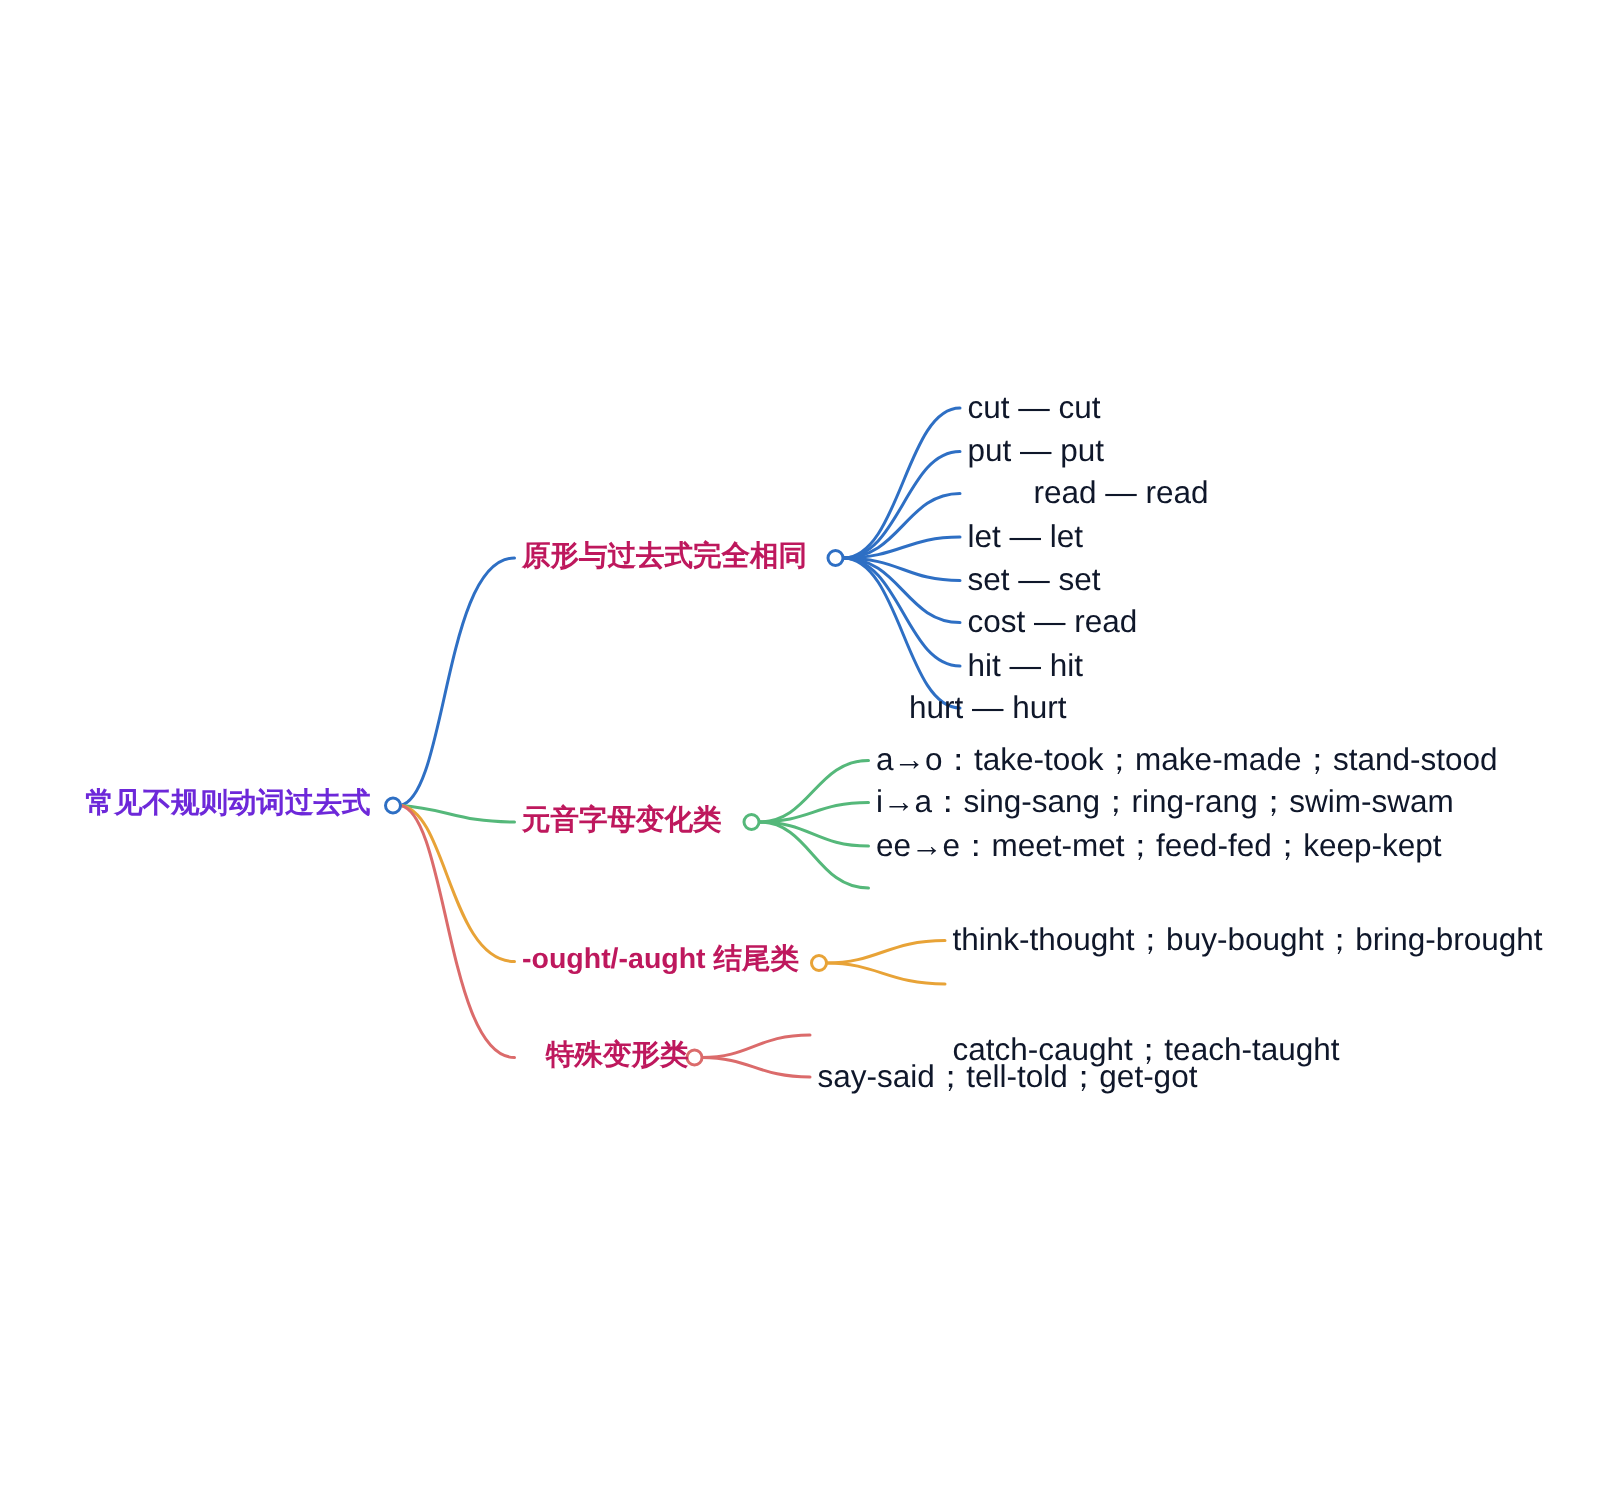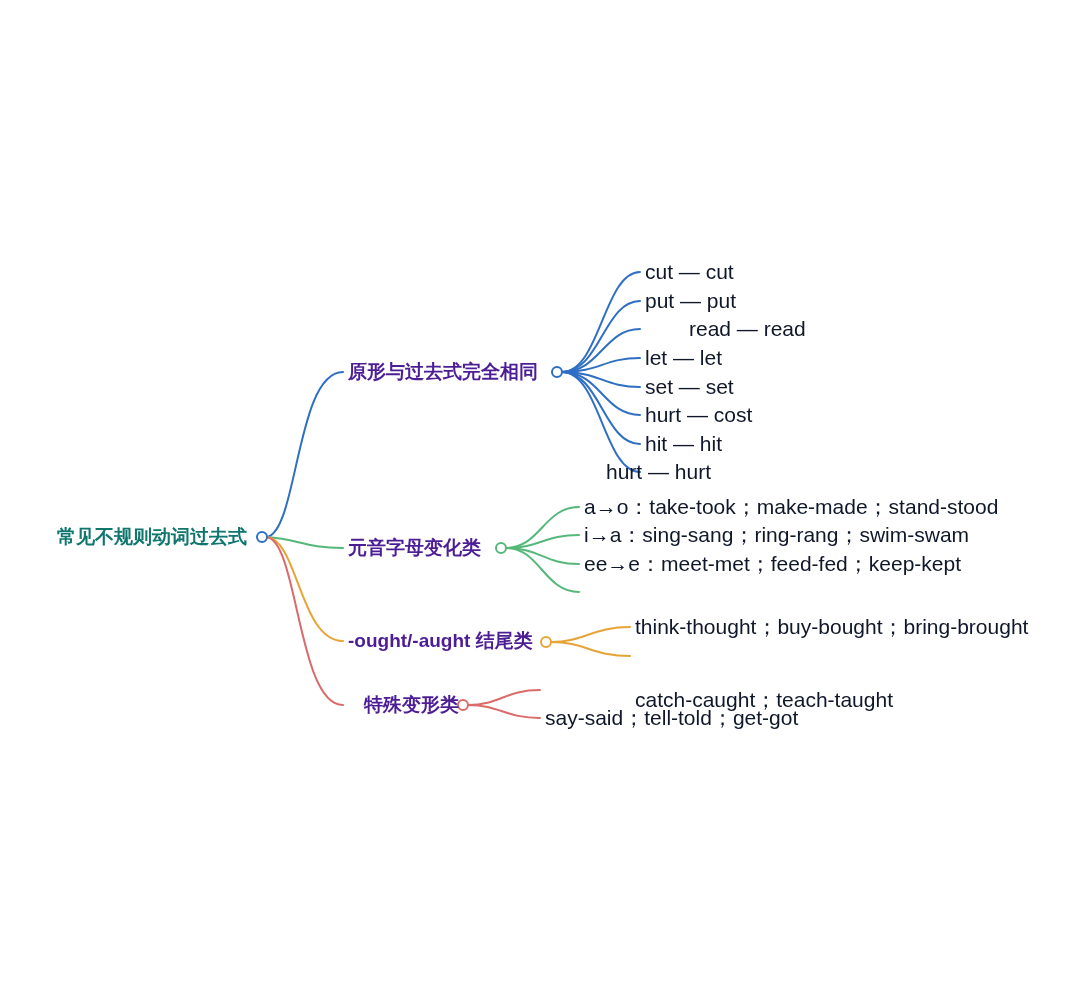--- a/index.html
+++ b/index.html
@@ -15,26 +15,26 @@
   .node {
     position:absolute;
     transform:translateY(-50%);
     white-space:nowrap;
     line-height:1.2;
     cursor:default;
   }
   .root-label {
     font-size:19px;
     font-weight:700;
-    color:#0f766e;
+    color:#6d28d9;
   }
   .branch-label {
     font-size:19px;
     font-weight:700;
-    color:#4c1d95;
+    color:#be185d;
   }
   .leaf-label {
     font-size:21px;
     font-weight:400;
     color:#0f172a;
   }
   path.connector {
     fill:none;
     stroke-width:2;
     stroke-linecap:round;
@@ -88,21 +88,21 @@
   <div class="node branch-label" style="left:348px; top:372px;">原形与过去式完全相同</div>
   <div class="node branch-label" style="left:348px; top:548px;">元音字母变化类</div>
   <div class="node branch-label" style="left:348px; top:641px;">-ought/-aught 结尾类</div>
   <div class="node branch-label" style="left:348px; top:705px;margin-left:16px;">特殊变形类</div>
 
   <div class="node leaf-label" style="left:645px; top:272px;">cut — cut</div>
   <div class="node leaf-label" style="left:645px; top:301px;">put — put</div>
   <div class="node leaf-label" style="left:645px; top:329px;margin-left:44px;">read — read</div>
   <div class="node leaf-label" style="left:645px; top:358px;">let — let</div>
   <div class="node leaf-label" style="left:645px; top:387px;">set — set</div>
-  <div class="node leaf-label" style="left:645px; top:415px;">hurt — cost</div>
+  <div class="node leaf-label" style="left:645px; top:415px;">cost — read</div>
   <div class="node leaf-label" style="left:645px; top:444px;">hit — hit</div>
   <div class="node leaf-label" style="left:606px; top:472px;">hurt — hurt</div>
 
   <div class="node leaf-label" style="left:584px; top:507px;">a→o：take-took；make-made；stand-stood</div>
   <div class="node leaf-label" style="left:584px; top:535px;">i→a：sing-sang；ring-rang；swim-swam</div>
   <div class="node leaf-label" style="left:584px; top:564px;">ee→e：meet-met；feed-fed；keep-kept</div>
 
   <div class="node leaf-label" style="left:635px; top:627px;">think-thought；buy-bought；bring-brought</div>
   <div class="node leaf-label" style="left:635px; top:656px;margin-top:44px;">catch-caught；teach-taught</div>
 

